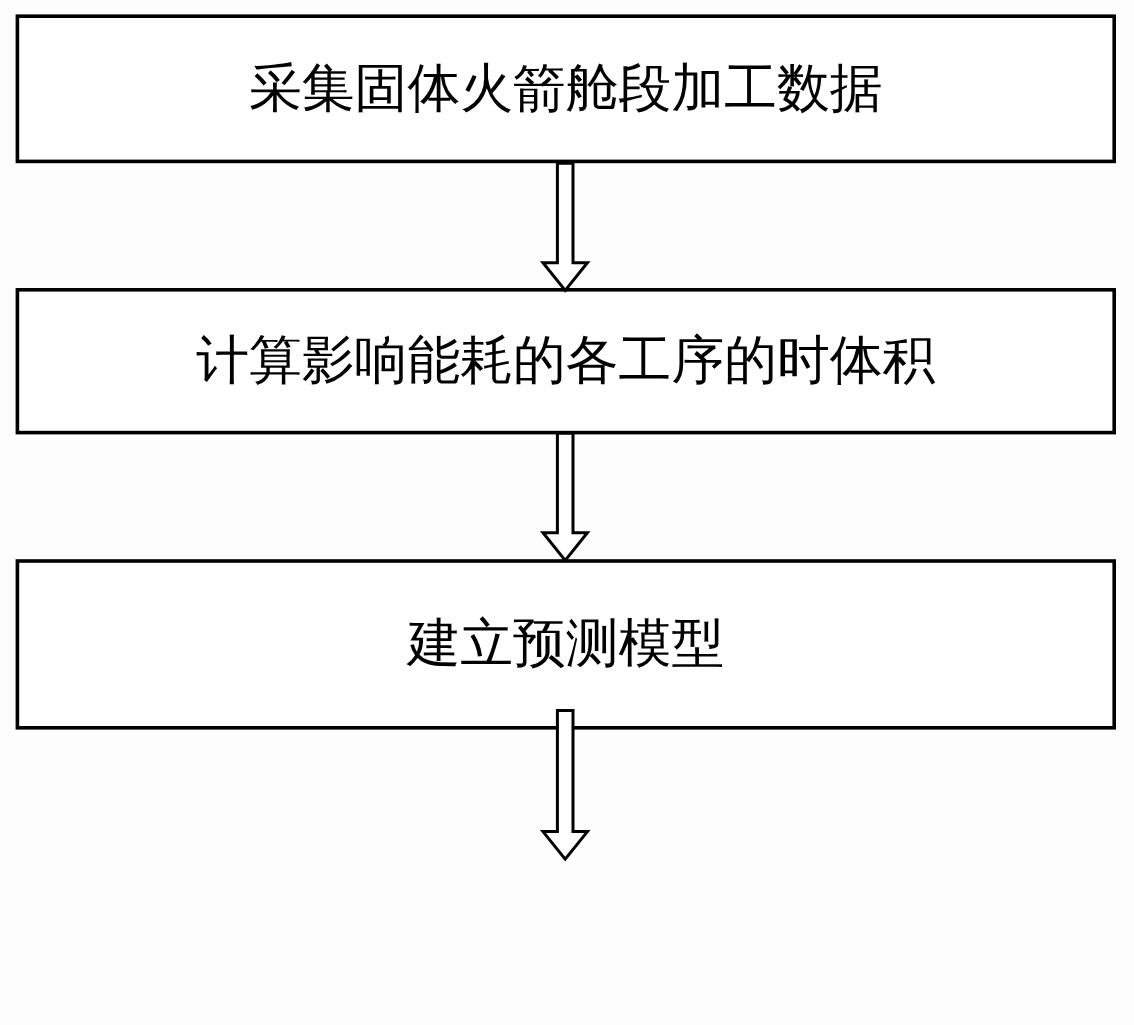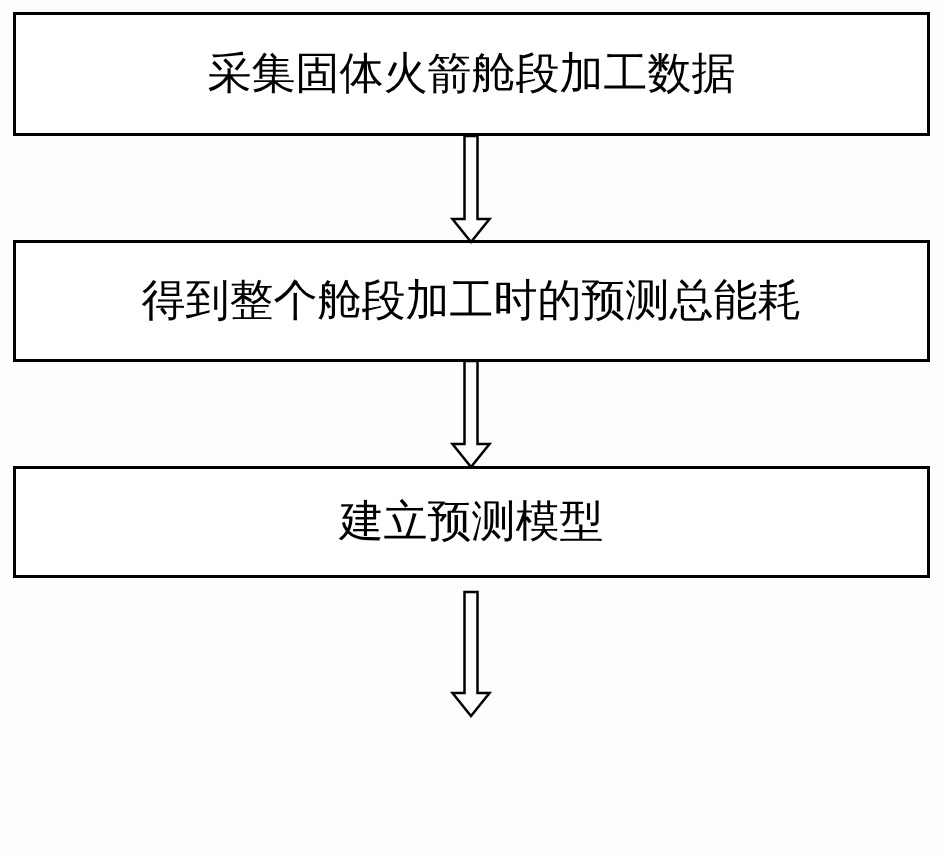--- a/index.html
+++ b/index.html
@@ -27,21 +27,21 @@
     align-items: center;
     justify-content: center;
     text-align: center;
     color: #000000;
     font-size: 44px;
     line-height: 1.2;
     white-space: nowrap;
   }
   #step-1 { top: 12px;  height: 124px; }
   #step-2 { top: 240px; height: 122px; }
-  #step-3 { top: 466px; height: 112px; }
+  #step-3 { top: 466px; height: 142px; }
   #step-4 { top: 715px; height: 123px; font-size: 43px; line-height: 55px; }
   .flow-label {
     display: block;
   }
   #connectors {
     position: absolute;
     left: 0;
     top: 0;
     width: 945px;
     height: 854px;
@@ -57,21 +57,21 @@
 </head>
 <body>
 
 <div id="canvas">
 
   <div class="flow-box" id="step-1">
     <span class="flow-label">采集固体火箭舱段加工数据</span>
   </div>
 
   <div class="flow-box" id="step-2">
-    <span class="flow-label">得到整个舱段加工时的预测总能耗</span>
+    <span class="flow-label">计算影响能耗的各工序的时体积</span>
   </div>
 
   <div class="flow-box" id="step-3">
     <span class="flow-label">建立预测模型</span>
   </div>
 
 
   <svg id="connectors" viewBox="0 0 945 854" xmlns="http://www.w3.org/2000/svg">
     <polygon class="hollow-arrow" points="464.5,136 477.5,136 477.5,219 489.5,219 471,242 452.5,219 464.5,219"></polygon>
     <polygon class="hollow-arrow" points="464.5,361 477.5,361 477.5,444 489.5,444 471,467 452.5,444 464.5,444"></polygon>

